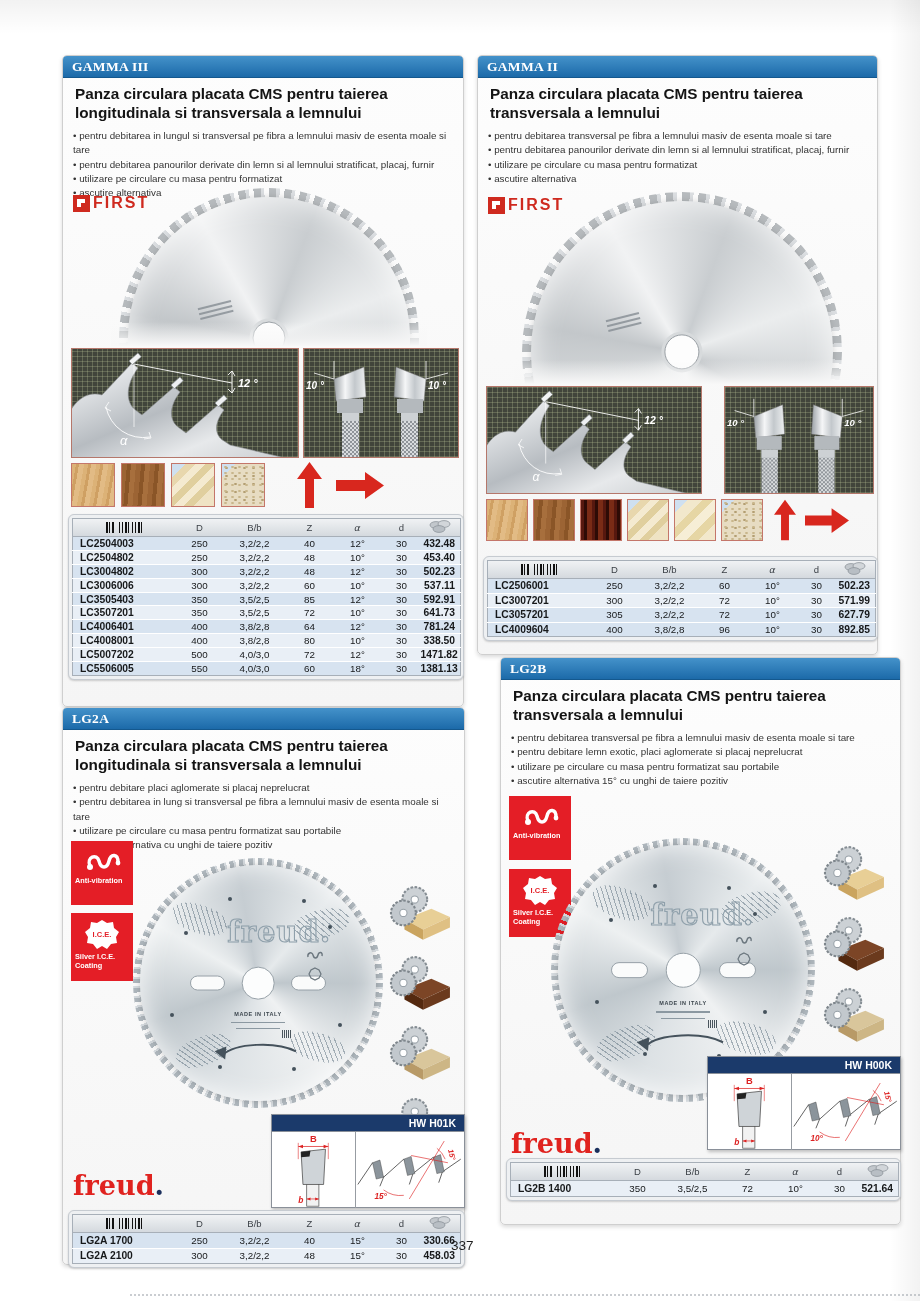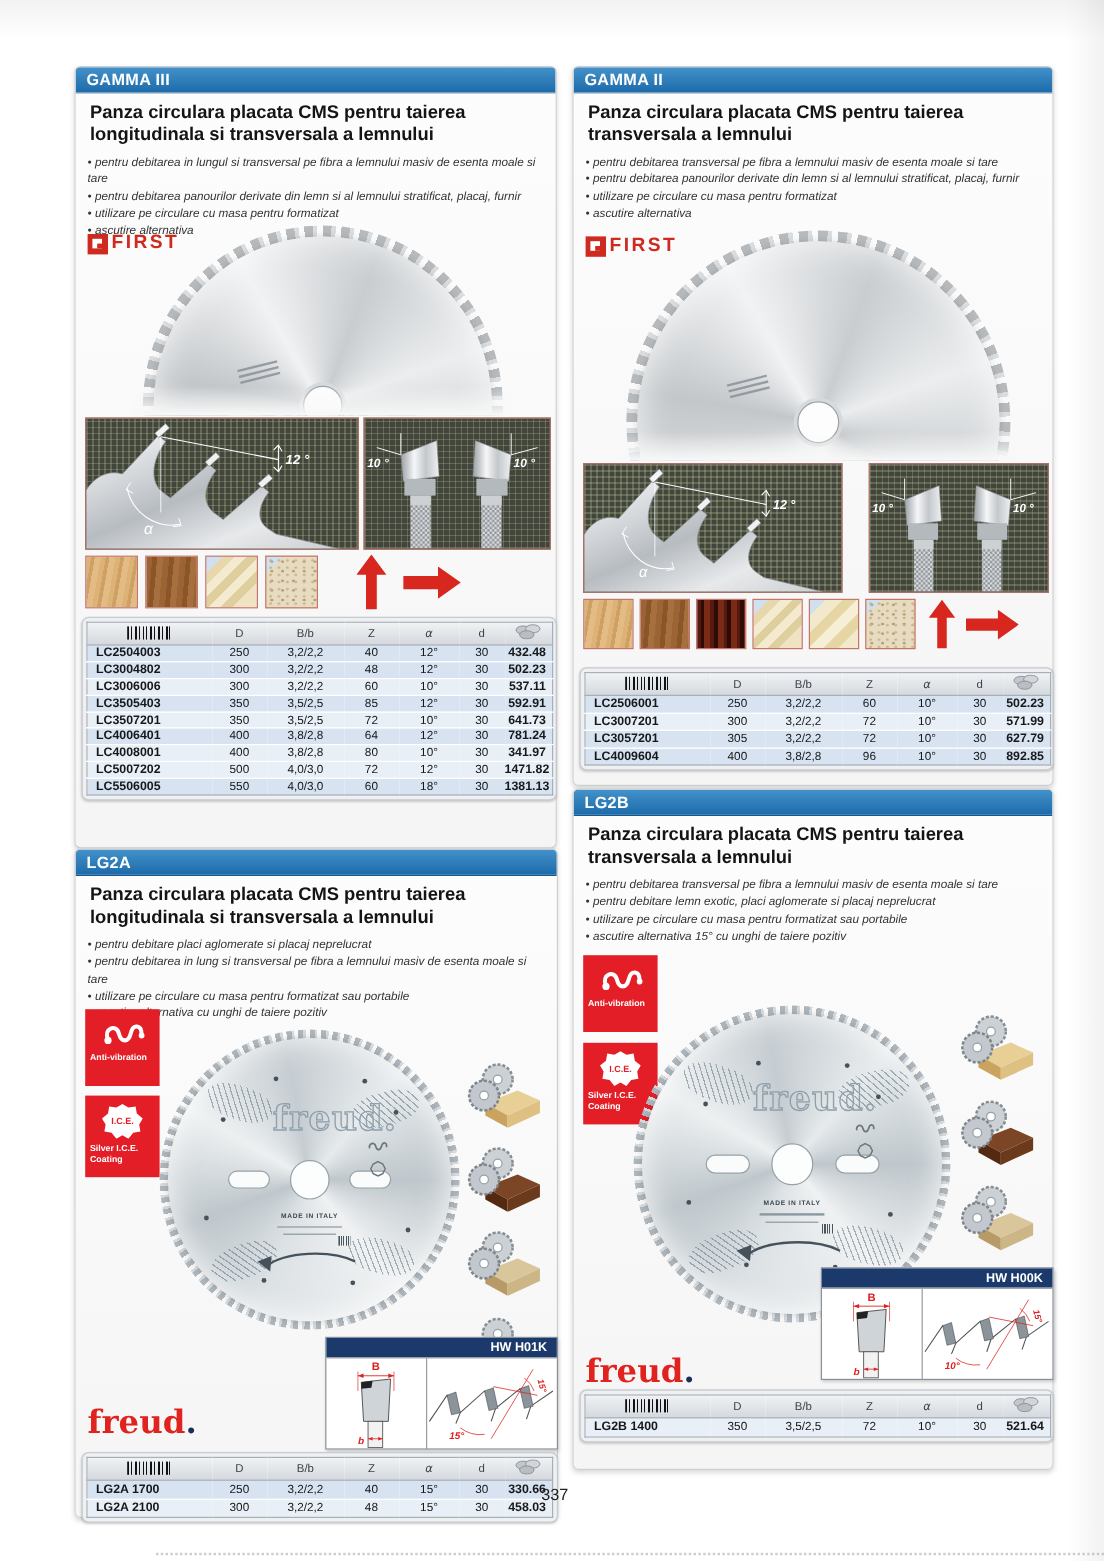--- a/index.html
+++ b/index.html
@@ -10,24 +10,24 @@
   .page-edge-right { position:absolute; top:0; right:0; width:30px; height:100%;
     background:linear-gradient(270deg, rgba(0,0,0,.05), rgba(0,0,0,0)); pointer-events:none; }
   .cutline { position:absolute; left:130px; right:0; top:1294px; border-top:2px dotted #9fa6ad; opacity:.55; }
   .page-num { position:absolute; left:451px; top:1238px; font-size:13.5px; color:#1d1d1d; }
 
   
   .card { position:absolute; background:linear-gradient(180deg,#fdfdfd,#f5f5f5);
           border:1px solid #cfcfcf; border-radius:5px; box-shadow:0 2px 4px rgba(0,0,0,.15); }
   .card-tag { height:21px; line-height:21px; border-radius:4px 4px 0 0; padding-left:9px;
           background:linear-gradient(180deg,#4492ca,#1c6aa9); border-bottom:1px solid #14588e;
-          color:#fff; font-weight:bold; font-size:13.5px; letter-spacing:.3px; }
+          color:#fff; font-weight:bold; font-size:13.5px; letter-spacing:.3px;font-family:Liberation Serif, serif; }
   .card-title { margin:7px 12px 0; font-size:15.3px; line-height:1.22; font-weight:bold; color:#141414; }
   .bullets { margin:7px 10px 0; padding:0; list-style:none; }
-  .bullets li { font-size:9.8px; font-style:italic; color:#333; line-height:1.44; }
+  .bullets li { font-size:9.8px; color:#333; line-height:1.44; }
   .bullets li::before { content:"• "; }
 
   
   .firstlogo { position:absolute; display:flex; align-items:center; gap:3px; }
   .firstbox { width:17px; height:17px; background:#cf2a1f; position:relative; }
   .firstbox::after { content:""; position:absolute; left:4px; top:4px; width:8px; height:8px; background:#fff; }
   .firstbox::before { content:""; position:absolute; left:8px; top:8px; width:4px; height:4px; background:#cf2a1f; z-index:1; }
   .firsttext { color:#cf2a1f; font-weight:bold; font-size:16px; letter-spacing:2px; }
 
   
@@ -279,20 +279,29 @@
       <tbody>
           <tr class="odd">
             <td class="c0">LC2504003</td>
             <td class="c1">250</td>
             <td class="c2">3,2/2,2</td>
             <td class="c3">40</td>
             <td class="c4">12°</td>
             <td class="c5">30</td>
             <td class="c6">432.48</td>
           </tr>
+          <tr class="even">
+            <td class="c0">LC2504802</td>
+            <td class="c1">250</td>
+            <td class="c2">3,2/2,2</td>
+            <td class="c3">48</td>
+            <td class="c4">10°</td>
+            <td class="c5">30</td>
+            <td class="c6">453.40</td>
+          </tr>
           <tr class="odd">
             <td class="c0">LC3004802</td>
             <td class="c1">300</td>
             <td class="c2">3,2/2,2</td>
             <td class="c3">48</td>
             <td class="c4">12°</td>
             <td class="c5">30</td>
             <td class="c6">502.23</td>
           </tr>
           <tr class="even">
@@ -331,21 +340,21 @@
             <td class="c5">30</td>
             <td class="c6">781.24</td>
           </tr>
           <tr class="even">
             <td class="c0">LC4008001</td>
             <td class="c1">400</td>
             <td class="c2">3,8/2,8</td>
             <td class="c3">80</td>
             <td class="c4">10°</td>
             <td class="c5">30</td>
-            <td class="c6">341.97</td>
+            <td class="c6">338.50</td>
           </tr>
           <tr class="even">
             <td class="c0">LC5007202</td>
             <td class="c1">500</td>
             <td class="c2">4,0/3,0</td>
             <td class="c3">72</td>
             <td class="c4">12°</td>
             <td class="c5">30</td>
             <td class="c6">1471.82</td>
           </tr>
@@ -708,21 +717,21 @@
             <td class="c3">48</td>
             <td class="c4">15°</td>
             <td class="c5">30</td>
             <td class="c6">458.03</td>
           </tr>
         </tbody>
     </table>
   </div>
 </section>
 
-<section class="card lgcard" style="left:477px;top:657px;width:399px;height:566px">
+<section class="card lgcard" style="left:500px;top:657px;width:399px;height:566px">
   <div class="card-tag">
     <span>LG2B</span>
   </div>
   <h2 class="card-title">Panza circulara placata CMS pentru taierea transversala a lemnului</h2>
   <ul class="bullets">
       <li>pentru debitarea transversal pe fibra a lemnului masiv de esenta moale si tare</li>
       <li>pentru debitare lemn exotic, placi aglomerate si placaj neprelucrat</li>
       <li>utilizare pe circulare cu masa pentru formatizat sau portabile</li>
       <li>ascutire alternativa 15° cu unghi de taiere pozitiv</li>
     </ul>

